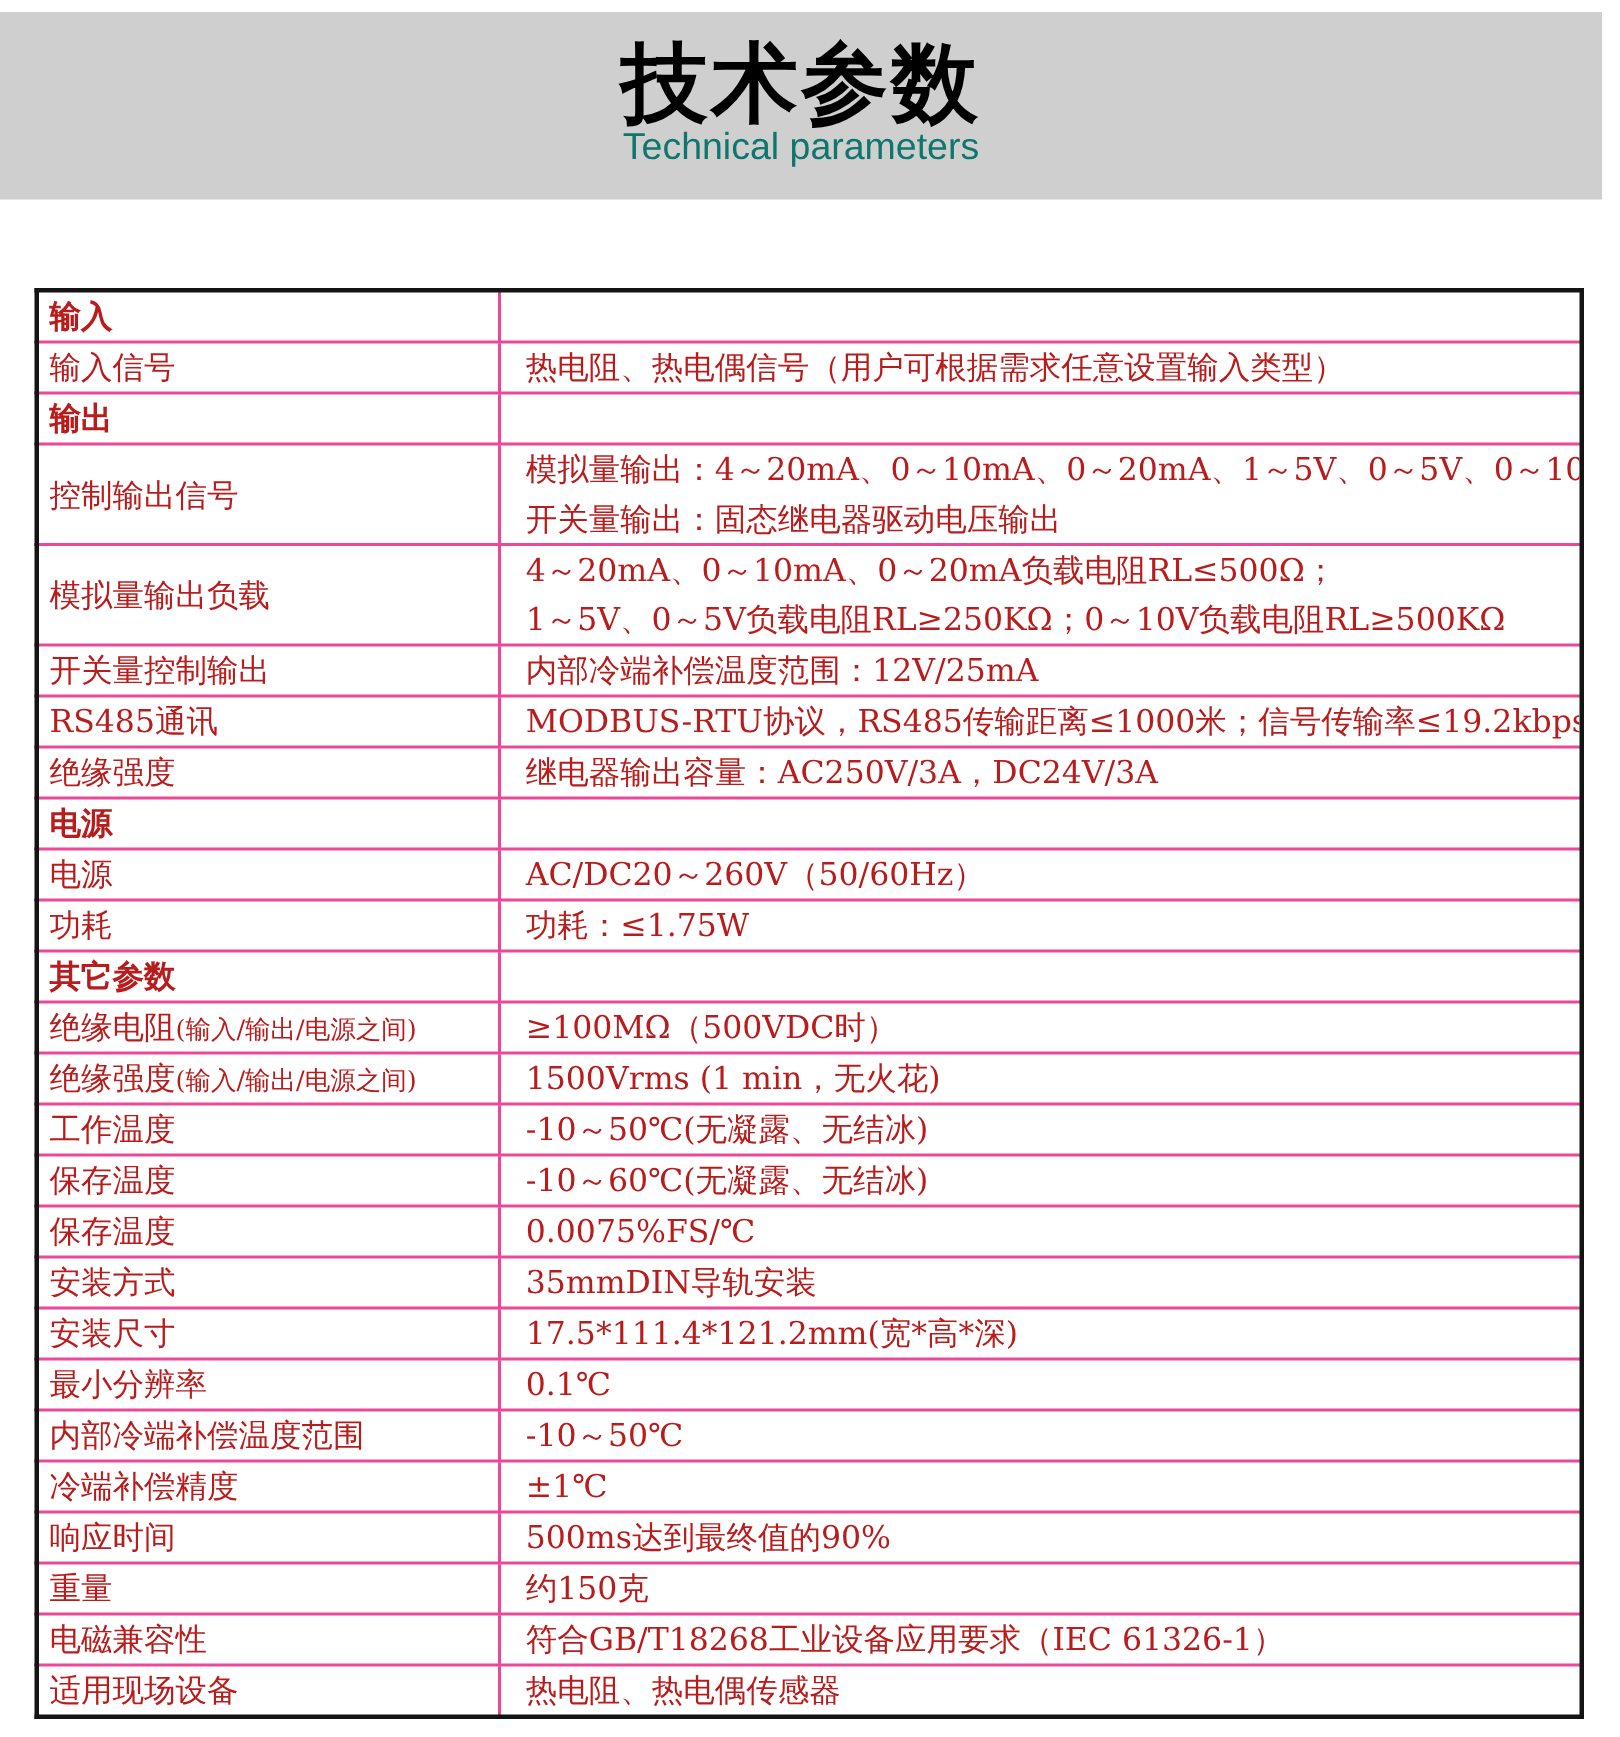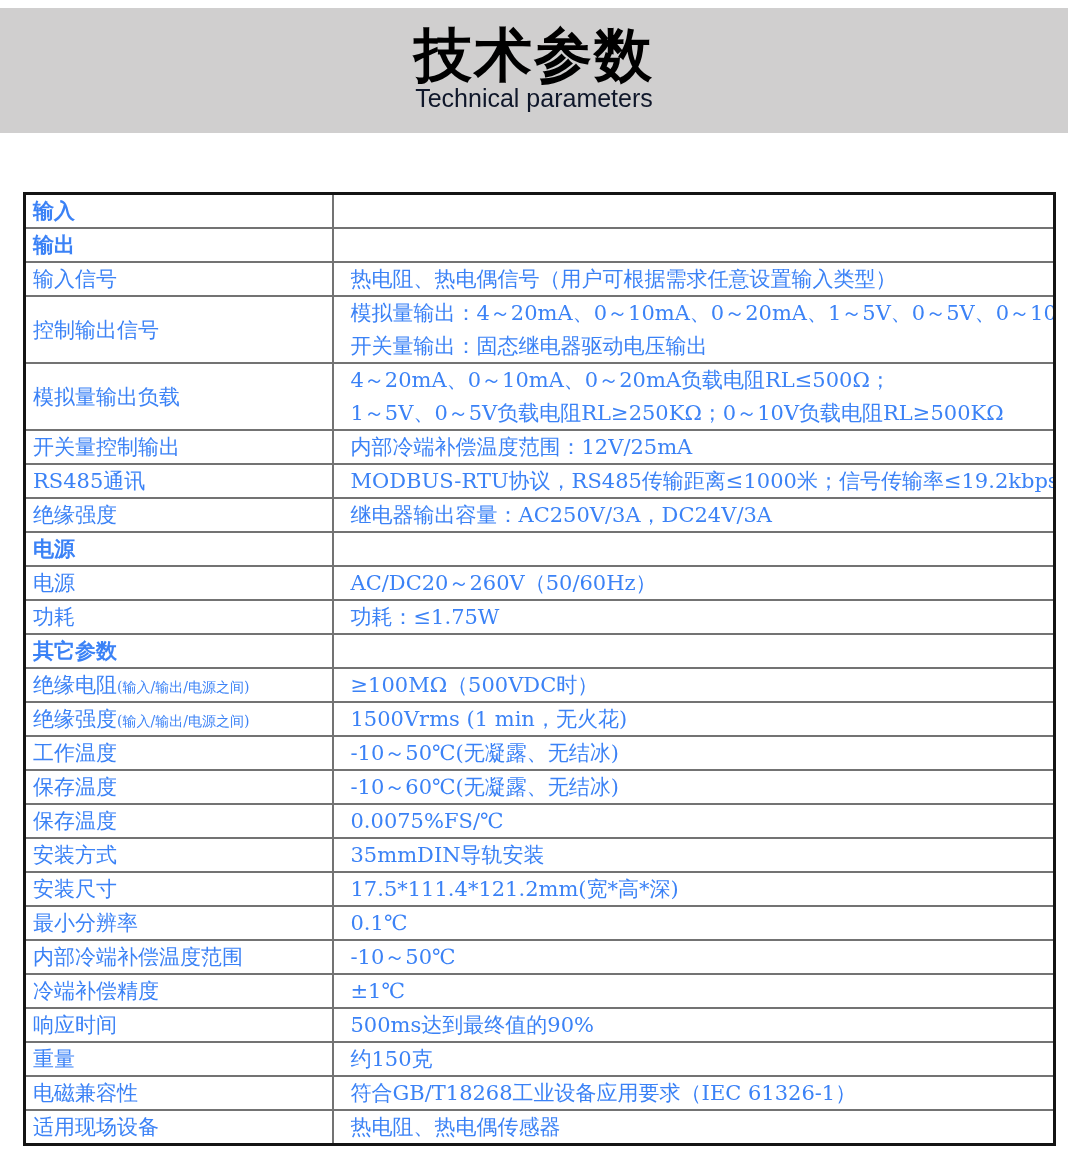--- a/index.html
+++ b/index.html
@@ -25,53 +25,53 @@
     line-height: 62px;
     font-weight: bold;
     color: #000000;
     letter-spacing: 2px;
     font-family: "DejaVu Sans", sans-serif;
   }
   .subtitle {
     margin-top: -2px;
     font-size: 25px;
     line-height: 28px;
-    color: #0f172a;
+    color: #0f766e;
     font-family: "Liberation Sans", sans-serif;
   }
   
   table.params {
     position: absolute;
     left: 23px; top: 192px;
     width: 1030px;
     border-collapse: collapse;
     table-layout: fixed;
     border: 3px solid #141414;
   }
   col.c1 { width: 308px; }
   col.c2 { width: 722px; }
   td {
-    border: 2px solid #737373;
+    border: 2px solid #ec4899;
     vertical-align: middle;
-    color: #3b82f6;
+    color: #b91c1c;
     font-size: 21px;
     font-family: "DejaVu Serif", serif;
     overflow: hidden;
     white-space: nowrap;
     padding: 0;
   }
   tr.single td { height: 32px; }
   tr.double td { height: 65px; }
   td.label { padding-left: 7px; }
   td.label.section {
     font-family: "DejaVu Sans", sans-serif;
     font-weight: bold;
     font-size: 21px;
   }
-  td.label .small { font-size: 14px; }
+  td.label .small { font-size: 17px; }
   td.value { padding-left: 17px; }
   td.value .vline { line-height: 32.4px; }
 </style>
 </head>
 <body>
 
 <div class="page">
   <div class="header-band">
     <div class="title">技术参数</div>
     <div class="subtitle">Technical parameters</div>
@@ -80,26 +80,26 @@
     <colgroup>
         <col class="c1">
         <col class="c2">
       </colgroup>
     <tbody id="rows">
         <tr class="single">
           <td class="label section">输入</td>
           <td class="value"></td>
         </tr>
         <tr class="single">
+          <td class="label">输入信号</td>
+          <td class="value">热电阻、热电偶信号（用户可根据需求任意设置输入类型）</td>
+        </tr>
+        <tr class="single">
           <td class="label section">输出</td>
           <td class="value"></td>
-        </tr>
-        <tr class="single">
-          <td class="label">输入信号</td>
-          <td class="value">热电阻、热电偶信号（用户可根据需求任意设置输入类型）</td>
         </tr>
         <tr class="double">
           <td class="label">控制输出信号</td>
           <td class="value">
             <div class="vline">模拟量输出：4～20mA、0～10mA、0～20mA、1～5V、0～5V、0～10V</div>
             <div class="vline">开关量输出：固态继电器驱动电压输出</div>
           </td>
         </tr>
         <tr class="double">
           <td class="label">模拟量输出负载</td>

